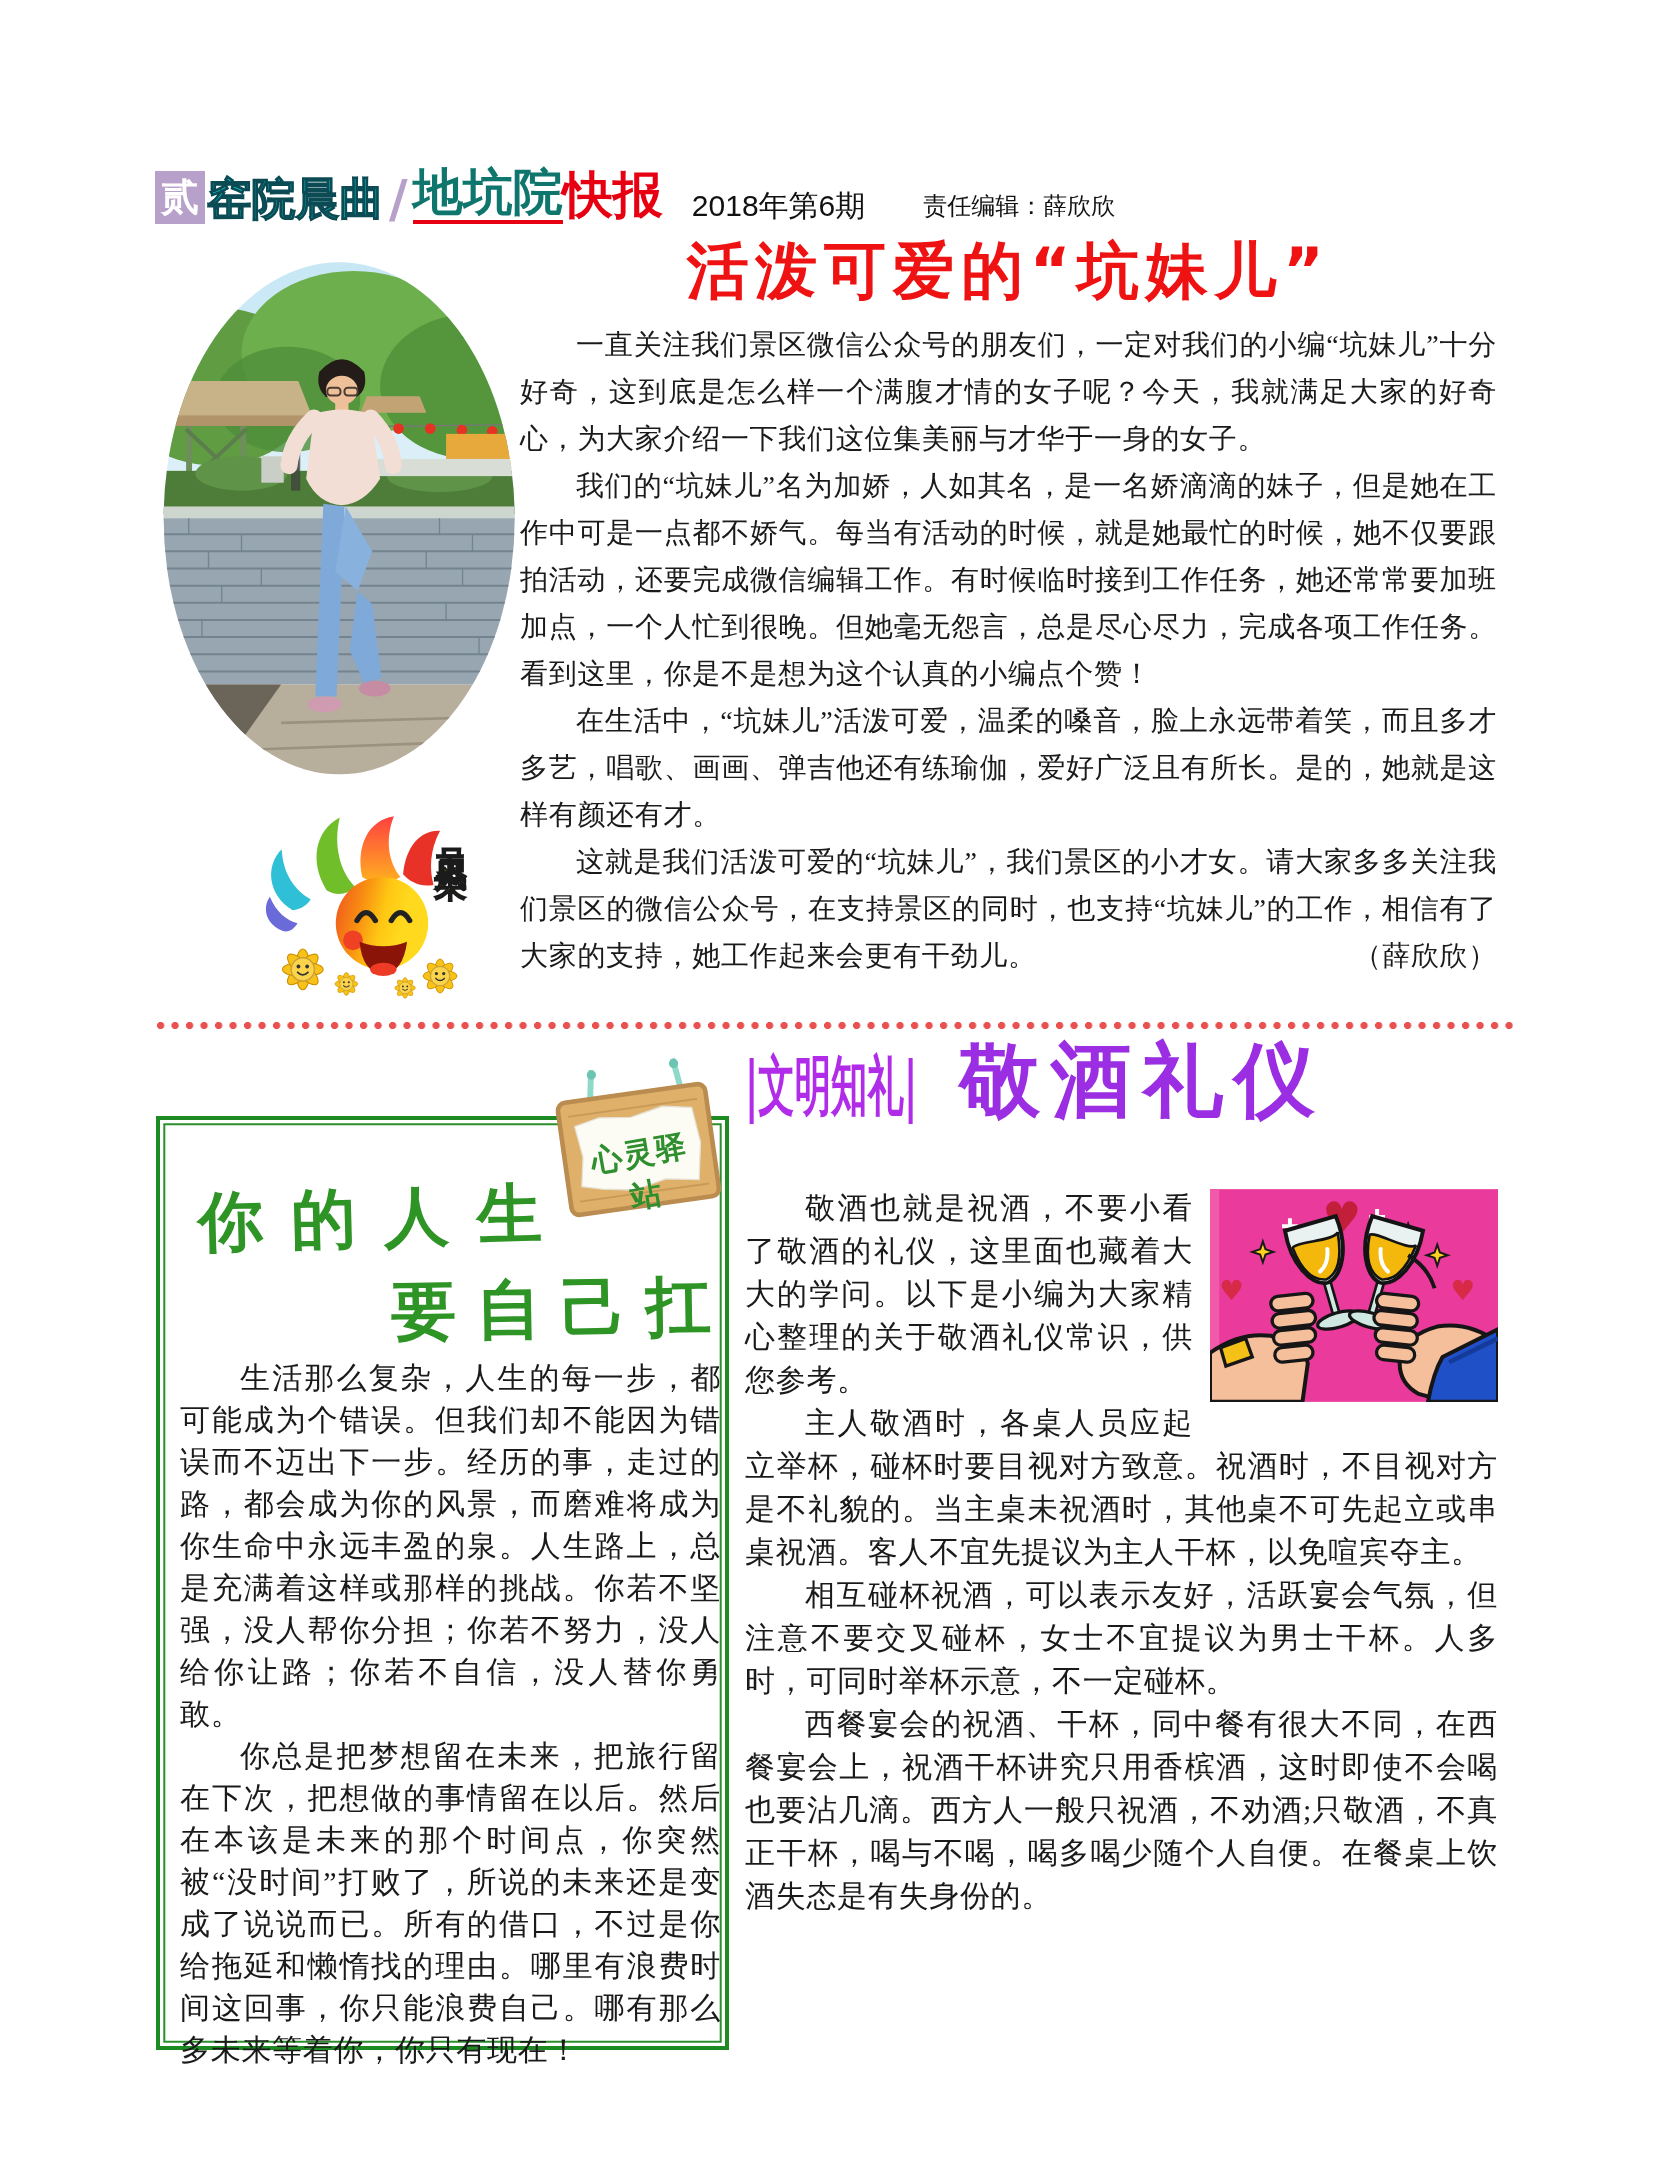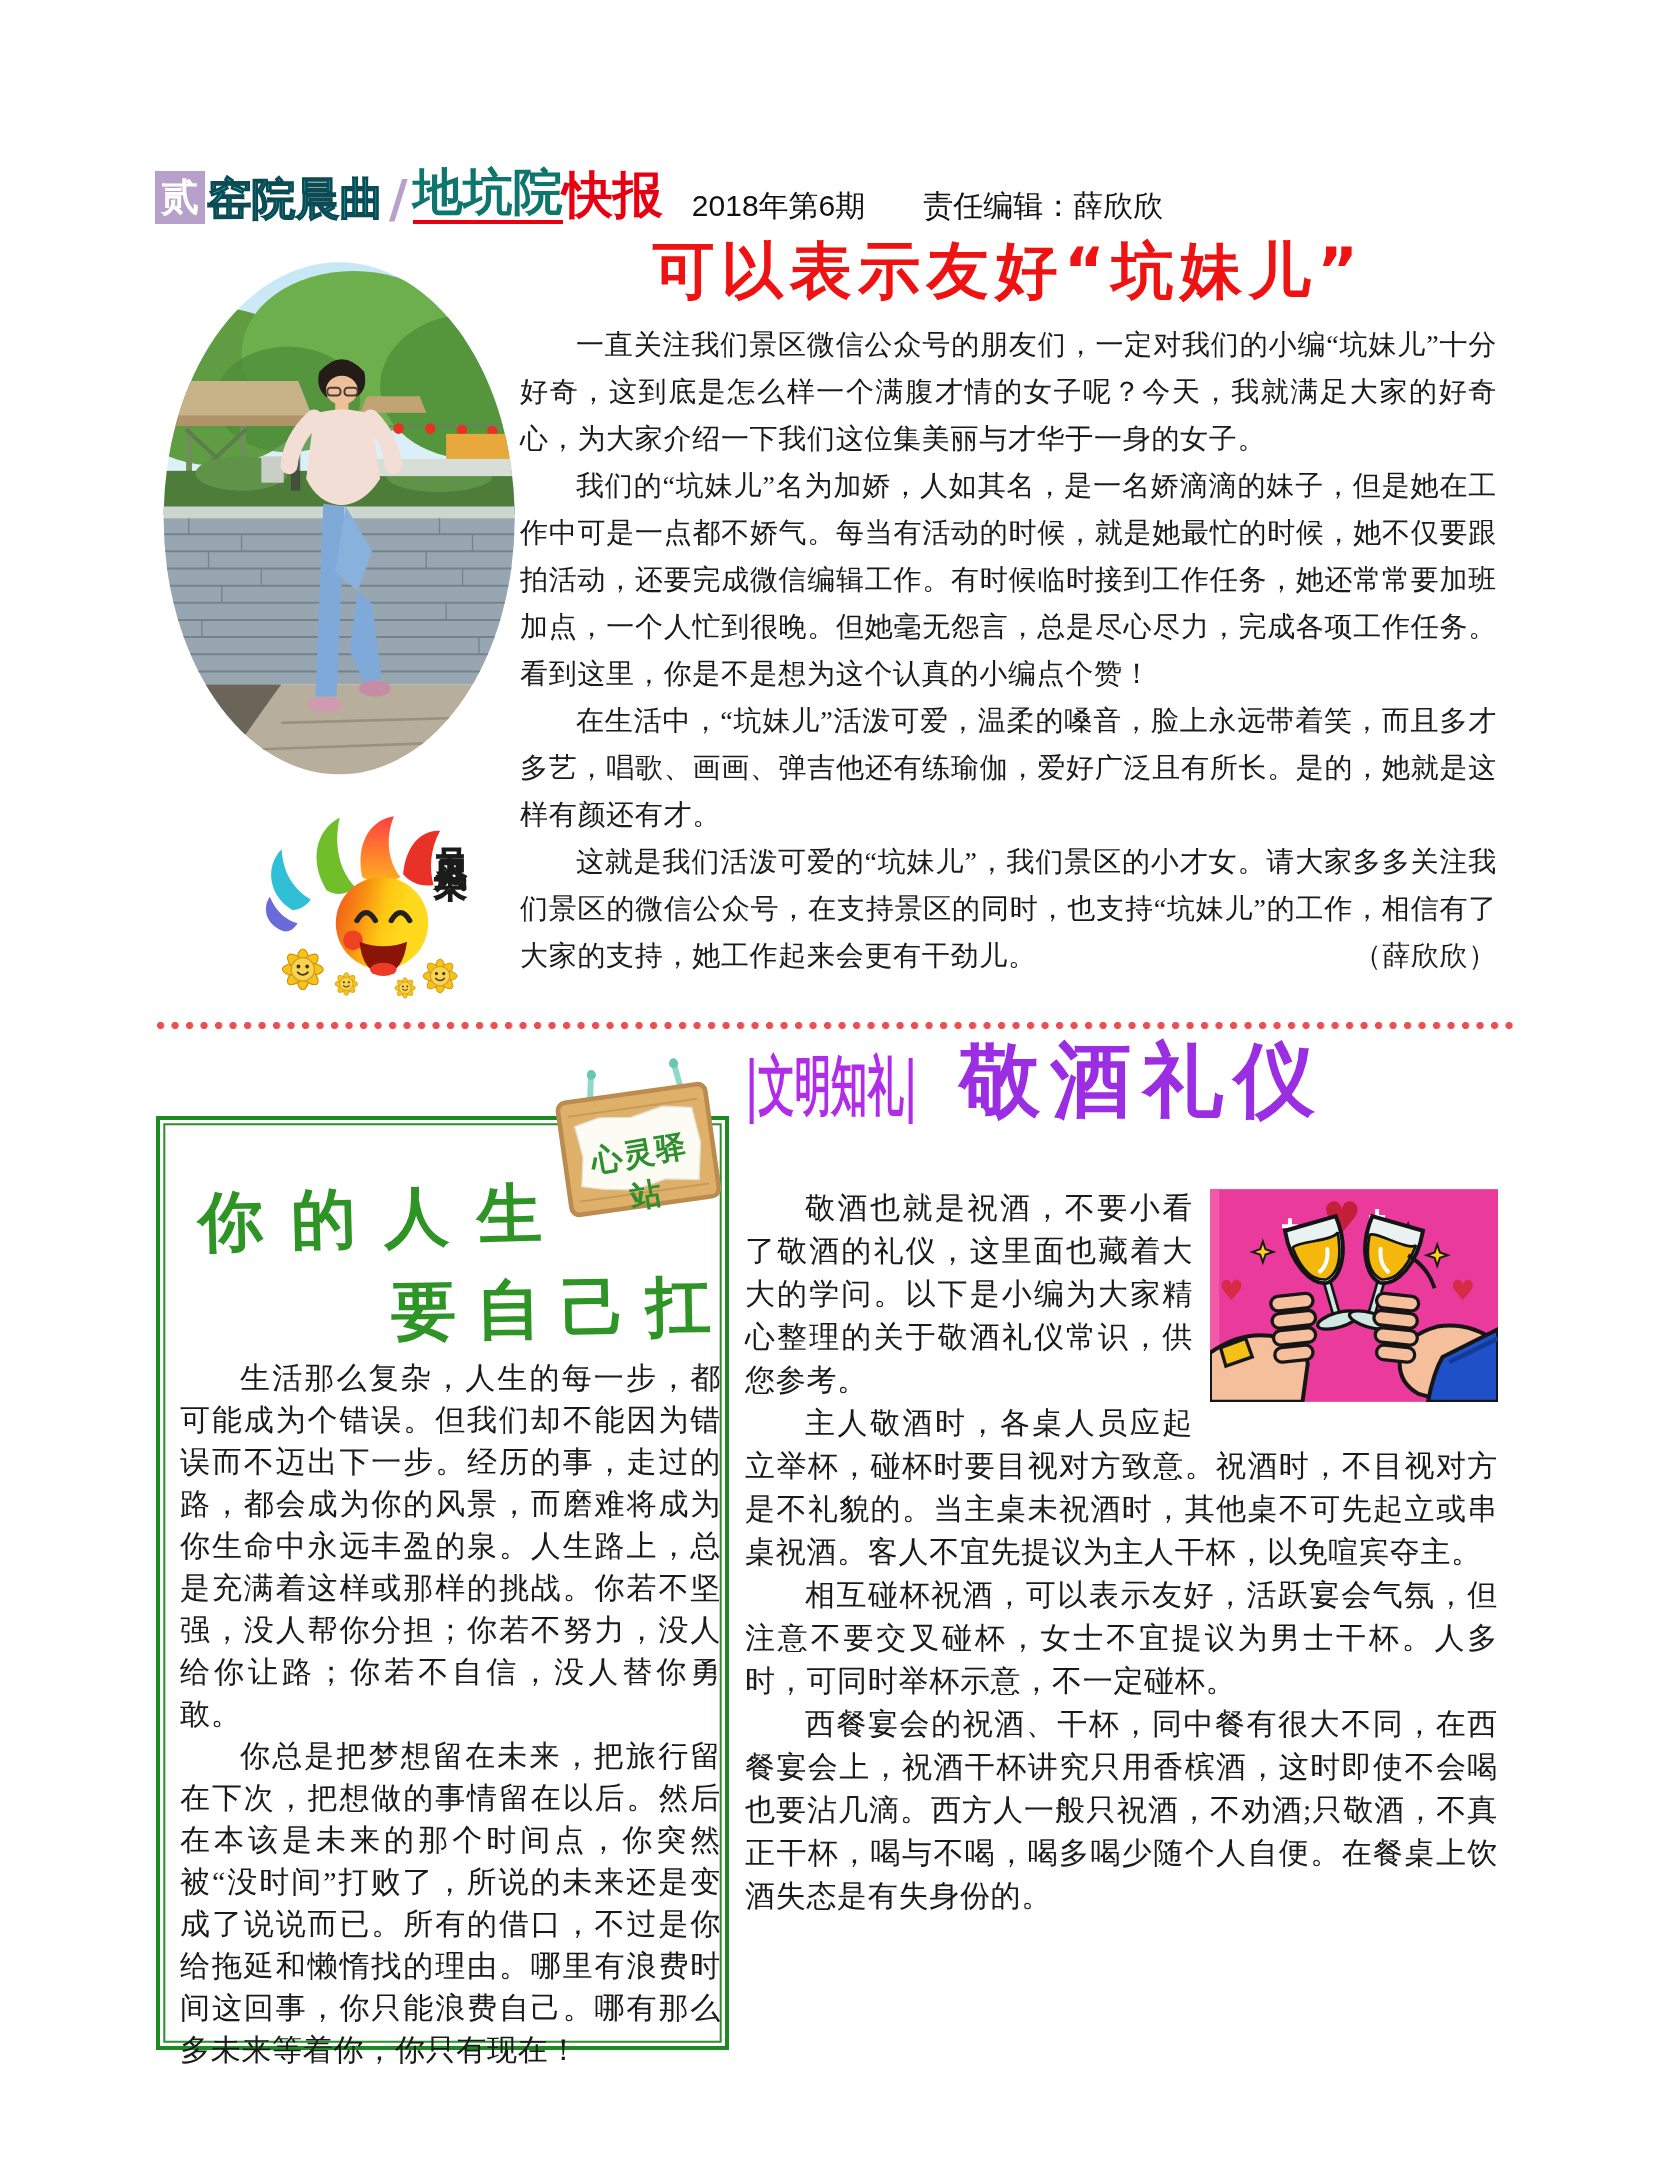--- a/index.html
+++ b/index.html
@@ -11,21 +11,21 @@
   .masthead{position:absolute;left:155px;top:166px;display:flex;align-items:flex-end;white-space:nowrap;}
   .seal{display:inline-block;width:50px;height:53px;background:#b7a0c9;color:#ffffff;
         font-family:"DejaVu Sans",sans-serif;font-weight:900;font-size:38px;line-height:53px;text-align:center;}
   .brand{font-family:"DejaVu Sans",sans-serif;font-weight:900;font-size:44px;line-height:51px;
          color:#00dfe3;-webkit-text-stroke:1.3px #0d4b54;margin-left:2.6px;text-align:right;}
   .slash{font-family:"DejaVu Sans",sans-serif;font-size:51px;line-height:49px;color:#b7a0c9;margin:0 5.3px;font-weight:700;}
   .mast-black{font-family:"DejaVu Sans",sans-serif;font-weight:900;font-size:50px;line-height:53px;color:#0f766e;
               border-bottom:4.6px solid #e60012;padding-bottom:1.3px;}
   .mast-red{font-family:"DejaVu Sans",sans-serif;font-weight:900;font-size:50px;line-height:57px;color:#e60012;}
   .issue{font-family:"Liberation Sans","DejaVu Sans",sans-serif;font-size:30px;line-height:37px;color:#111;margin-left:29px;}
-  .editor{font-family:"Liberation Sans","DejaVu Sans",sans-serif;font-size:30px;line-height:37px;color:#111;margin-left:58px;}
+  .editor{font-family:"Liberation Sans","DejaVu Sans",sans-serif;font-size:24px;line-height:37px;color:#111;margin-left:58px;}
 
   
   .feature-title{position:absolute;left:520px;top:238px;width:977px;margin:0;text-align:center;
                  font-family:"DejaVu Sans",sans-serif;font-weight:900;font-size:62px;line-height:66px;
                  color:#ee1212;letter-spacing:6.6px;}
   .photo{position:absolute;left:162px;top:261px;width:357px;height:516px;}
   .feature-body{position:absolute;left:520px;top:321px;width:977px;}
   .feature-body p{margin:0;font-size:28px;line-height:47px;text-align:justify;text-indent:2em;letter-spacing:0.7px;}
   .byline{float:right;text-indent:0;}
 
@@ -72,21 +72,21 @@
   <header class="masthead" data-name="masthead">
     <span class="seal" data-name="seal-mark">贰</span>
     <span class="brand" data-name="brand-name">窑院晨曲</span>
     <span class="slash" data-name="slash-separator">/</span>
     <span class="mast-black" data-name="masthead-name-black">地坑院</span>
     <span class="mast-red" data-name="masthead-name-red">快报</span>
     <span class="issue" data-name="issue-number">2018年第6期</span>
     <span class="editor" data-name="editor-credit">责任编辑：薛欣欣</span>
   </header>
 
-  <h1 class="feature-title" data-name="feature-title">可以表示友好“坑妹儿”</h1>
+  <h1 class="feature-title" data-name="feature-title">活泼可爱的“坑妹儿”</h1>
 
   <div class="photo" data-name="editor-photo">
     <svg width="357" height="516" viewBox="0 0 540 782" data-name="photo-illustration">
       <defs>
         <clipPath id="oval">
             <ellipse cx="268" cy="390" rx="266" ry="388"></ellipse>
           </clipPath>
         <linearGradient id="sky" x1="0" y1="0" x2="0" y2="1">
           <stop offset="0" stop-color="#c7e7f5"></stop>
             <stop offset="1" stop-color="#e9f5fb"></stop>

